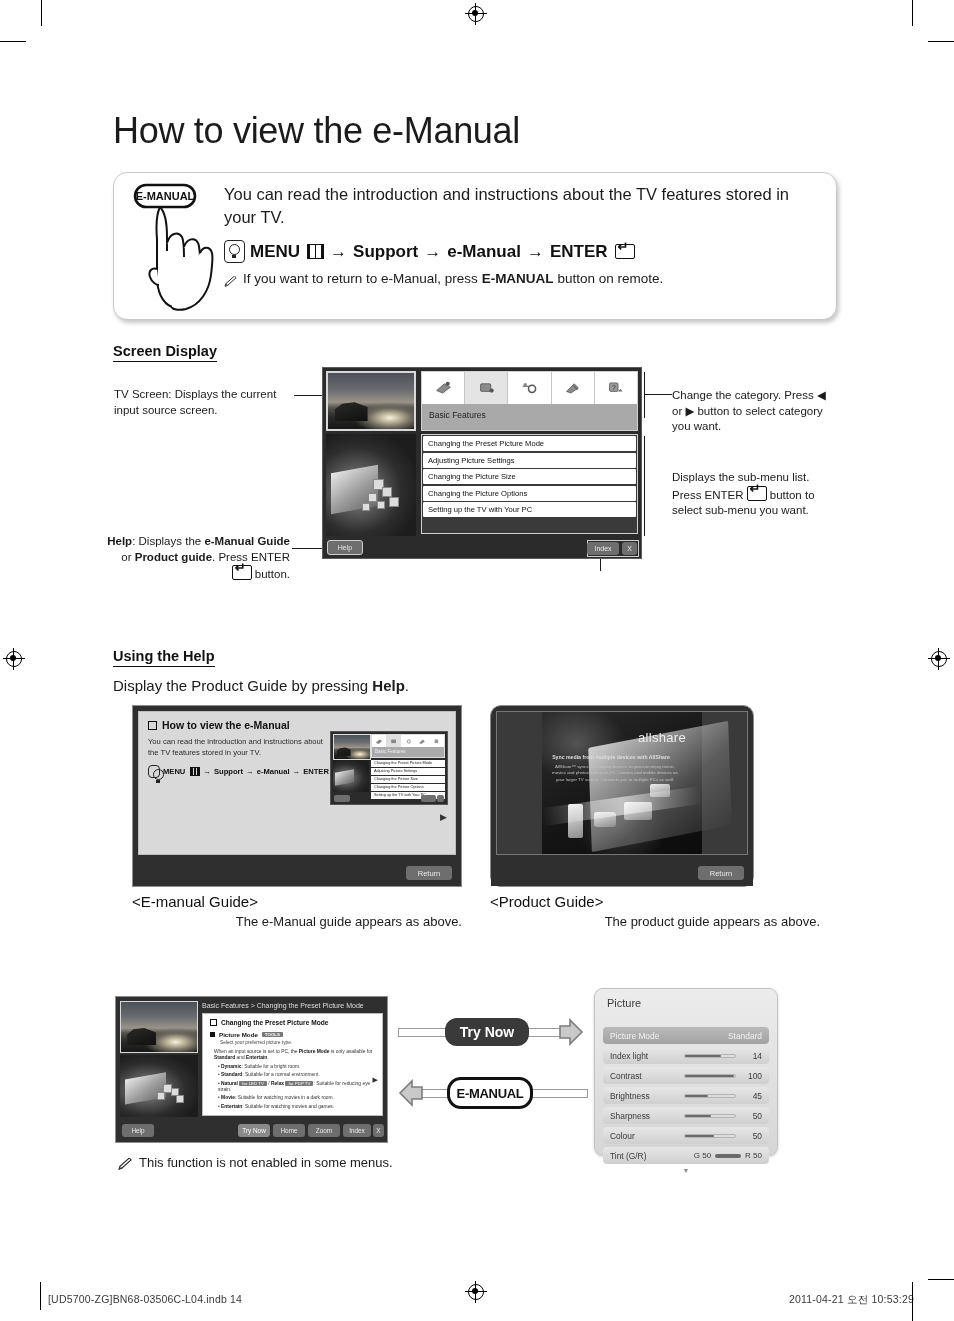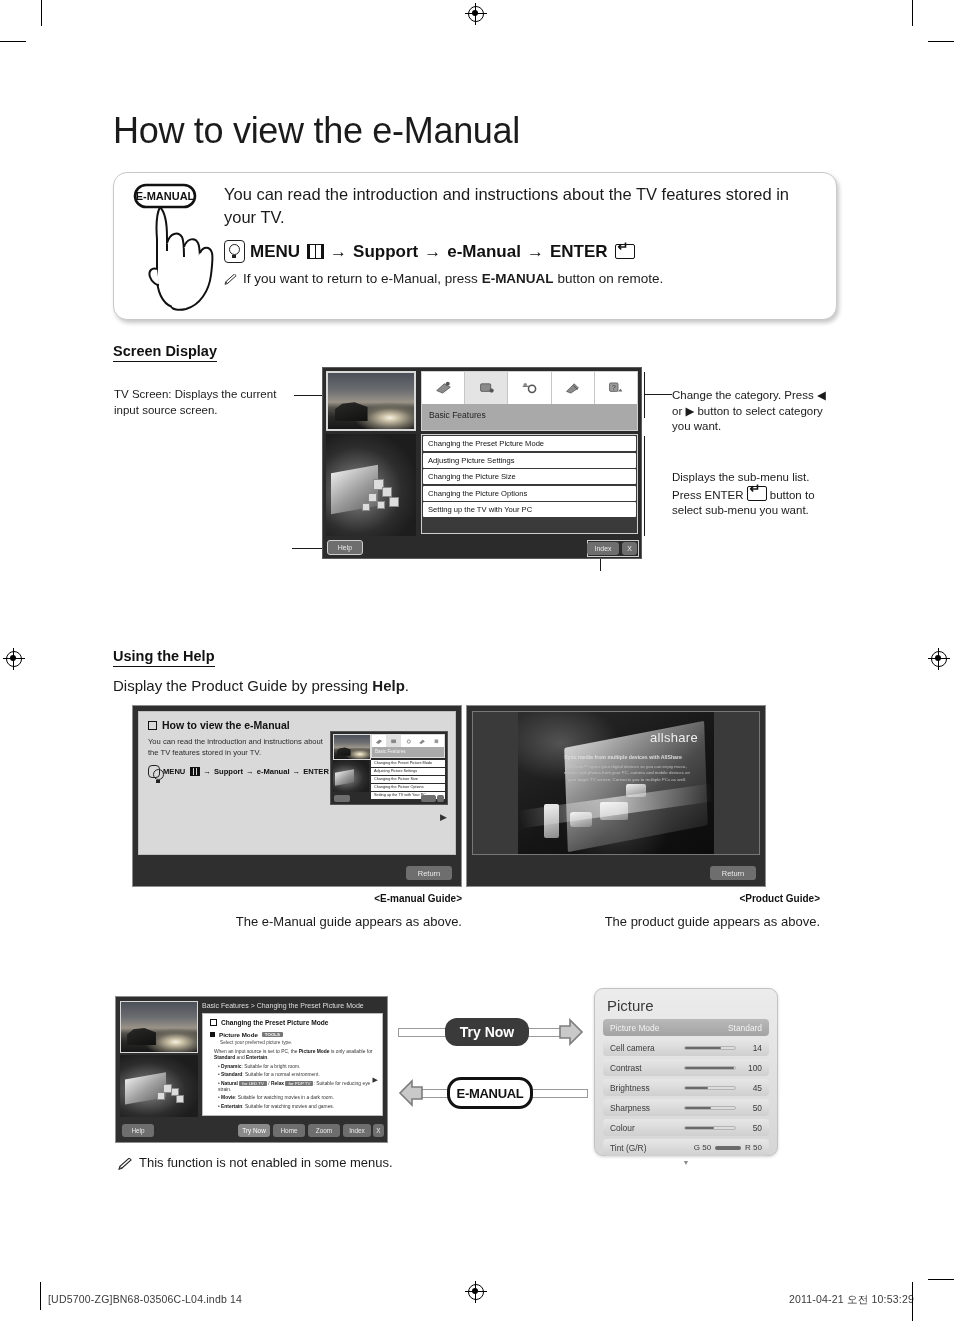--- a/index.html
+++ b/index.html
@@ -29,21 +29,21 @@
   .callout{
     position:absolute;left:113px;top:172px;width:724px;height:148px;
     border:1px solid #c9c9c9;border-radius:14px;background:#fff;
     box-shadow:2px 3px 4px rgba(0,0,0,.22);
     box-sizing:border-box;
   }
   .hand{position:absolute;left:12px;top:8px;width:96px;height:130px;}
   .callout .ctext{position:absolute;left:110px;top:10px;right:14px;}
   .ctext p.lead{margin:0;font-size:16.5px;line-height:23px;color:#1b1b1b;}
   .ctext .path{margin:11px 0 6px 0;font-size:17px;font-weight:700;color:#111;display:flex;align-items:center;gap:5px;}
-  .ctext .note{margin:4px 0 0 0;font-size:13.5px;line-height:19px;color:#1b1b1b;display:flex;align-items:center;gap:5px;}
+  .ctext .note{margin:4px 0 0 0;font-size:13.5px;line-height:19px;color:#1b1b1b;display:flex;align-items:flex-end;gap:5px;}
   .b{font-weight:700;}
   .arrowch{font-weight:400;padding:0 1px;}
 
   
   .ic-remote{display:inline-block;width:19px;height:21px;border:1.6px solid #222;border-radius:4px;position:relative;vertical-align:-4px;}
   .ic-remote:before{content:"";position:absolute;left:4px;top:3px;width:9px;height:9px;border:1.4px solid #222;border-radius:50%;}
   .ic-remote:after{content:"";position:absolute;left:7px;top:14px;width:4px;height:3px;background:#222;}
   .ic-menu{display:inline-block;width:15px;height:13px;border:1.6px solid #111;vertical-align:-2px;margin-left:2px;position:relative;background:
      linear-gradient(to right,#111 0 1.6px,transparent 1.6px calc(50% - .8px),#111 calc(50% - .8px) calc(50% + .8px),transparent calc(50% + .8px) calc(100% - 1.6px),#111 calc(100% - 1.6px) 100%);}
   .ic-enter{display:inline-block;width:18px;height:13px;border:1.6px solid #111;border-radius:2px;position:relative;vertical-align:-2px;margin-left:2px;}
@@ -87,21 +87,21 @@
      background:linear-gradient(160deg,#2a2a28 0%,#101010 100%);clip-path:polygon(0 38%,22% 8%,60% 0,100% 26%,100% 100%,0 100%);}
   .photo-tv{width:100%;height:100%;position:relative;
     background:radial-gradient(ellipse 70% 60% at 35% 55%, #8f8f8f 0%, #585858 38%, #2d2d2d 70%, #1d1d1d 100%);}
   .photo-tv .scr{position:absolute;left:6%;top:34%;width:52%;height:40%;
      background:linear-gradient(150deg,#e8e8e8,#9d9d9d 55%,#6a6a6a);transform:skewY(-10deg);}
   .photo-tv .sq{position:absolute;background:#ddd;border:1px solid #888;}
 
   
   .cap{position:absolute;border:1px solid #8d8d8d;box-sizing:border-box;background:#2f2f2f;}
   .cap-left{left:132px;top:705px;width:330px;height:182px;}
-  .cap-right{left:466px;top:705px;width:300px;height:182px;}
+  .cap-right{left:490px;top:705px;width:264px;height:182px;border-radius:11px;}
   .cap .retbar{position:absolute;left:0;right:0;bottom:0;height:26px;background:#2f2f2f;}
   .cap .ret{position:absolute;right:9px;bottom:6px;width:46px;height:14px;background:#6e6e6e;border-radius:3px;color:#e9e9e9;font-size:7.5px;display:flex;align-items:center;justify-content:center;}
   .emguide{position:absolute;left:5px;top:5px;right:5px;bottom:31px;background:#d9d9d9;border:1px solid #bdbdbd;box-sizing:border-box;padding:7px 9px;}
   .emguide h4{margin:0 0 6px 0;font-size:10.5px;color:#111;font-weight:700;display:flex;align-items:center;gap:5px;}
   .emguide .sq{display:inline-block;width:7px;height:7px;border:1.4px solid #111;}
   .emguide p{margin:0 0 7px 0;font-size:7.6px;line-height:10.5px;color:#2a2a2a;width:175px;}
   .emguide .pathline{font-size:7.6px;font-weight:700;color:#111;display:flex;align-items:center;gap:3px;}
   .emguide .inner-shot{position:absolute;right:7px;top:19px;width:118px;height:74px;background:#2b2b2b;border:1px solid #555;box-sizing:border-box;}
   .emguide .tri{position:absolute;right:8px;top:100px;font-size:9px;color:#333;}
 
@@ -112,21 +112,21 @@
        radial-gradient(ellipse 45% 50% at 50% 80%, rgba(255,255,255,.16), rgba(255,255,255,0) 62%),
        linear-gradient(150deg,#2d2d2d 0%,#151515 55%,#0c0c0c 100%);}
   .prodshot .logo{position:absolute;right:16px;top:18px;font-size:13px;color:#eee;letter-spacing:.3px;}
   .prodshot .ptxt1{position:absolute;right:16px;top:42px;width:150px;text-align:center;font-size:5.2px;color:#ddd;font-weight:700;}
   .prodshot .ptxt2{position:absolute;right:22px;top:52px;width:130px;text-align:center;font-size:4.4px;line-height:6.4px;color:#c2c2c2;}
   .prodshot .tvbody{position:absolute;left:48px;top:22px;width:140px;height:105px;
      background:linear-gradient(145deg,rgba(235,235,235,.85),rgba(120,120,120,.55) 60%,rgba(60,60,60,.4));
      transform:skewY(-9deg) rotate(-2deg);border-radius:2px;}
   .prodshot .dev{position:absolute;background:linear-gradient(160deg,#efefef,#8a8a8a);border-radius:2px;}
 
-  .capcaption{position:absolute;text-align:right;font-size:10px;font-weight:700;color:#111;}
+  .capcaption{position:absolute;text-align:left;font-size:15px;font-weight:400;color:#111;}
   .capsub{position:absolute;text-align:right;font-size:13px;color:#1b1b1b;}
 
   
   .cap-toggle{position:absolute;left:115px;top:996px;width:273px;height:147px;border:1px solid #8d8d8d;box-sizing:border-box;background:#2f2f2f;}
   .cap-toggle .tthumb{position:absolute;left:4px;top:4px;width:78px;height:52px;border:1.5px solid #d8d8d8;box-sizing:border-box;overflow:hidden;}
   .cap-toggle .tart{position:absolute;left:4px;top:58px;width:78px;height:62px;overflow:hidden;}
   .cap-toggle .tbread{position:absolute;left:86px;top:3px;right:4px;height:12px;color:#dedede;font-size:7px;line-height:12px;}
   .cap-toggle .tbody{position:absolute;left:86px;top:16px;right:4px;bottom:26px;background:#fff;border:1px solid #bbb;box-sizing:border-box;padding:5px 7px;overflow:hidden;}
   .cap-toggle .tbody h5{margin:0 0 5px 0;font-size:6.6px;color:#111;display:flex;align-items:center;gap:4px;}
   .cap-toggle .tbody .sq{display:inline-block;width:5px;height:5px;border:1px solid #111;}
@@ -140,21 +140,21 @@
   .cap-toggle .tbar .pb{position:absolute;bottom:5px;height:13px;border-radius:3px;background:#6e6e6e;color:#eaeaea;font-size:6.4px;display:flex;align-items:center;justify-content:center;}
   .flowline{position:absolute;height:9px;border:1.2px solid #9a9a9a;background:#fff;box-sizing:border-box;}
   .pillbtn{position:absolute;display:flex;align-items:center;justify-content:center;font-weight:700;}
   .pill-try{background:#3a3a3a;color:#fff;border-radius:12px;font-size:14px;}
   .pill-em{background:#fff;color:#111;border:3px solid #111;border-radius:14px;font-size:13px;letter-spacing:-.3px;}
 
   
   .picmenu{position:absolute;left:594px;top:988px;width:184px;height:168px;
     background:linear-gradient(to bottom,#ececec,#d6d6d6);border-radius:9px;border:1px solid #c2c2c2;box-sizing:border-box;padding:6px 8px 4px 8px;
     box-shadow:0 1px 3px rgba(0,0,0,.18);}
-  .picmenu .ptitle{font-size:15px;color:#3a3a3a;padding:2px 4px 5px 4px;}
+  .picmenu .ptitle{font-size:11px;color:#3a3a3a;padding:2px 4px 18px 4px;}
   .picmenu .prow{height:17px;margin-bottom:3px;border-radius:4px;display:flex;align-items:center;padding:0 7px;
      background:linear-gradient(to bottom,#e7e7e7,#cfcfcf);font-size:8.4px;color:#3a3a3a;position:relative;}
   .picmenu .prow.sel{background:linear-gradient(to bottom,#b9b9b9,#a3a3a3);color:#f2f2f2;}
   .picmenu .prow .lbl{flex:1;}
   .picmenu .prow .val{font-size:8.4px;}
   .picmenu .prow .slider{position:relative;width:52px;height:4px;border-radius:3px;background:#dcdcdc;border:1px solid #b4b4b4;margin-right:6px;box-sizing:border-box;}
   .picmenu .prow .slider i{position:absolute;left:0;top:0;bottom:0;background:#6a6a6a;border-radius:3px;}
   .picmenu .prow .num{width:20px;text-align:right;}
   .picmenu .tint{display:flex;align-items:center;gap:4px;font-size:8px;}
   .picmenu .tintbar{width:26px;height:4px;background:#6a6a6a;border-radius:2px;}
@@ -233,20 +233,23 @@
         <span><span>If you want to return to e-Manual, press </span><span class="b">E-MANUAL</span><span> button on remote.</span></span>
       </p>
     </div>
   </div>
 
   <div class="sechead" style="left:113px;top:343px;">Screen Display</div>
 
   <div class="anno" style="left:114px;top:387px;width:175px;">TV Screen: Displays the current input source screen.</div>
   <div class="leader" style="left:294px;top:395px;width:28px;height:1px;"></div>
 
+  <div class="anno" style="left:105px;top:534px;width:185px;text-align:right;">
+    <span class="b">Help</span><span>: Displays the </span><span class="b">e-Manual Guide</span><span> or </span><span class="b">Product guide</span><span>. Press ENTER</span><span class="ic-enter" style="margin-left:3px;"></span> <span>button.</span>
+  </div>
   <div class="leader" style="left:292px;top:548px;width:30px;height:1px;"></div>
 
   <div class="anno" style="left:672px;top:388px;width:165px;">Change the category. Press ◀ or ▶ button to select category you want.</div>
   <div class="leader" style="left:644px;top:394px;width:28px;height:1px;"></div>
   <div class="leader" style="left:644px;top:372px;width:1px;height:46px;"></div>
 
   <div class="anno" style="left:672px;top:470px;width:166px;">
     <span>Displays the sub-menu list. Press ENTER</span><span class="ic-enter" style="margin-left:3px;"></span><span> button to select sub-menu you want.</span>
   </div>
   <div class="leader" style="left:644px;top:436px;width:1px;height:100px;"></div>
@@ -483,21 +486,21 @@
   </svg>
   <div class="pillbtn pill-em" style="left:447px;top:1077px;width:80px;height:26px;">E-MANUAL</div>
 
   <div class="picmenu">
     <div class="ptitle">Picture</div>
     <div class="prow sel">
       <span class="lbl">Picture Mode</span>
       <span class="val">Standard</span>
     </div>
     <div class="prow">
-      <span class="lbl">Cell camera</span>
+      <span class="lbl">Index light</span>
       <span class="slider">
           <i style="width:72%"></i>
         </span>
       <span class="num">14</span>
     </div>
     <div class="prow">
       <span class="lbl">Contrast</span>
       <span class="slider">
           <i style="width:98%"></i>
         </span>

